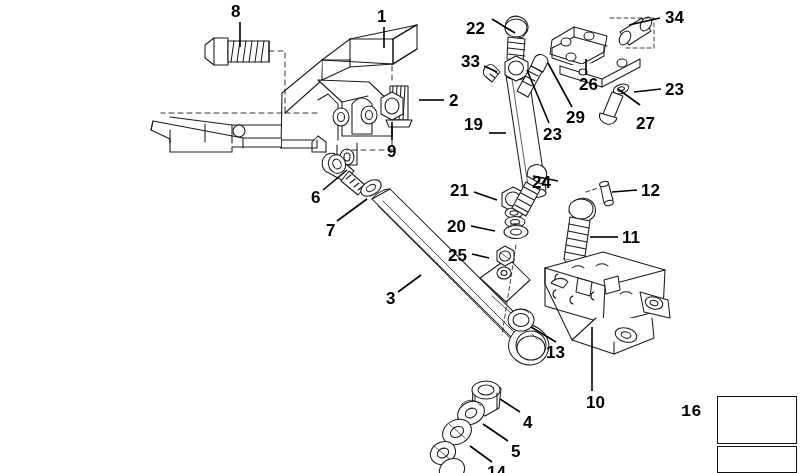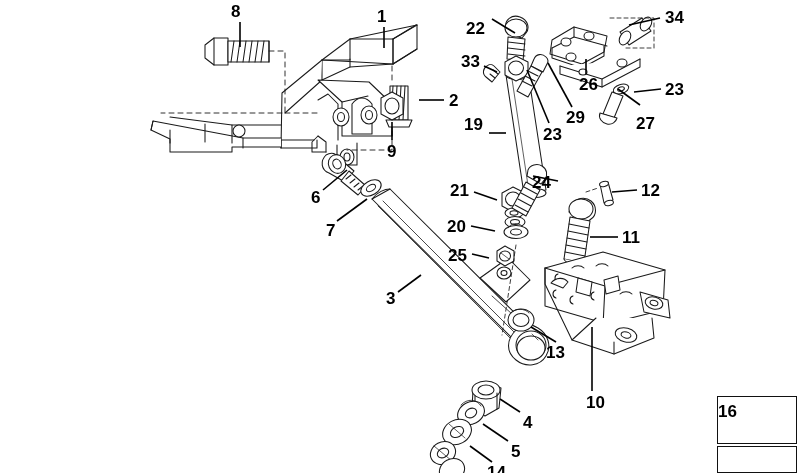--- a/index.html
+++ b/index.html
@@ -373,21 +373,21 @@
     <g>
       <path d="M726,452 l62,0 0,21 -62,0 z" fill="#fff" stroke="#111" stroke-width="1.2"></path>
       <path d="M786,455 l-46,8 15,-13 z" fill="#111"></path>
       <path d="M740,463 l-13,10 28,0 z" fill="#111"></path>
     </g>
 
   </svg>
 
   <div class="inset-box" style="left:717px;top:396px;width:80px;height:48px;"></div>
   <div class="inset-box" style="left:717px;top:446px;width:80px;height:27px;"></div>
-  <div class="inset-label" style="left:718px;top:402px;">16</div>
+  <div class="inset-label" style="left:681px;top:402px;font-family:Liberation Mono, monospace;">16</div>
 
   <div id="callout-layer">
       <div class="callout-num" style="left: 231px; top: 3px;">8</div>
       <div class="callout-num" style="left: 377px; top: 8px;">1</div>
       <div class="callout-num" style="left: 466px; top: 20px;">22</div>
       <div class="callout-num" style="left: 665px; top: 9px;">34</div>
       <div class="callout-num" style="left: 461px; top: 53px;">33</div>
       <div class="callout-num" style="left: 449px; top: 92px;">2</div>
       <div class="callout-num" style="left: 665px; top: 81px;">23</div>
       <div class="callout-num" style="left: 579px; top: 76px;">26</div>

